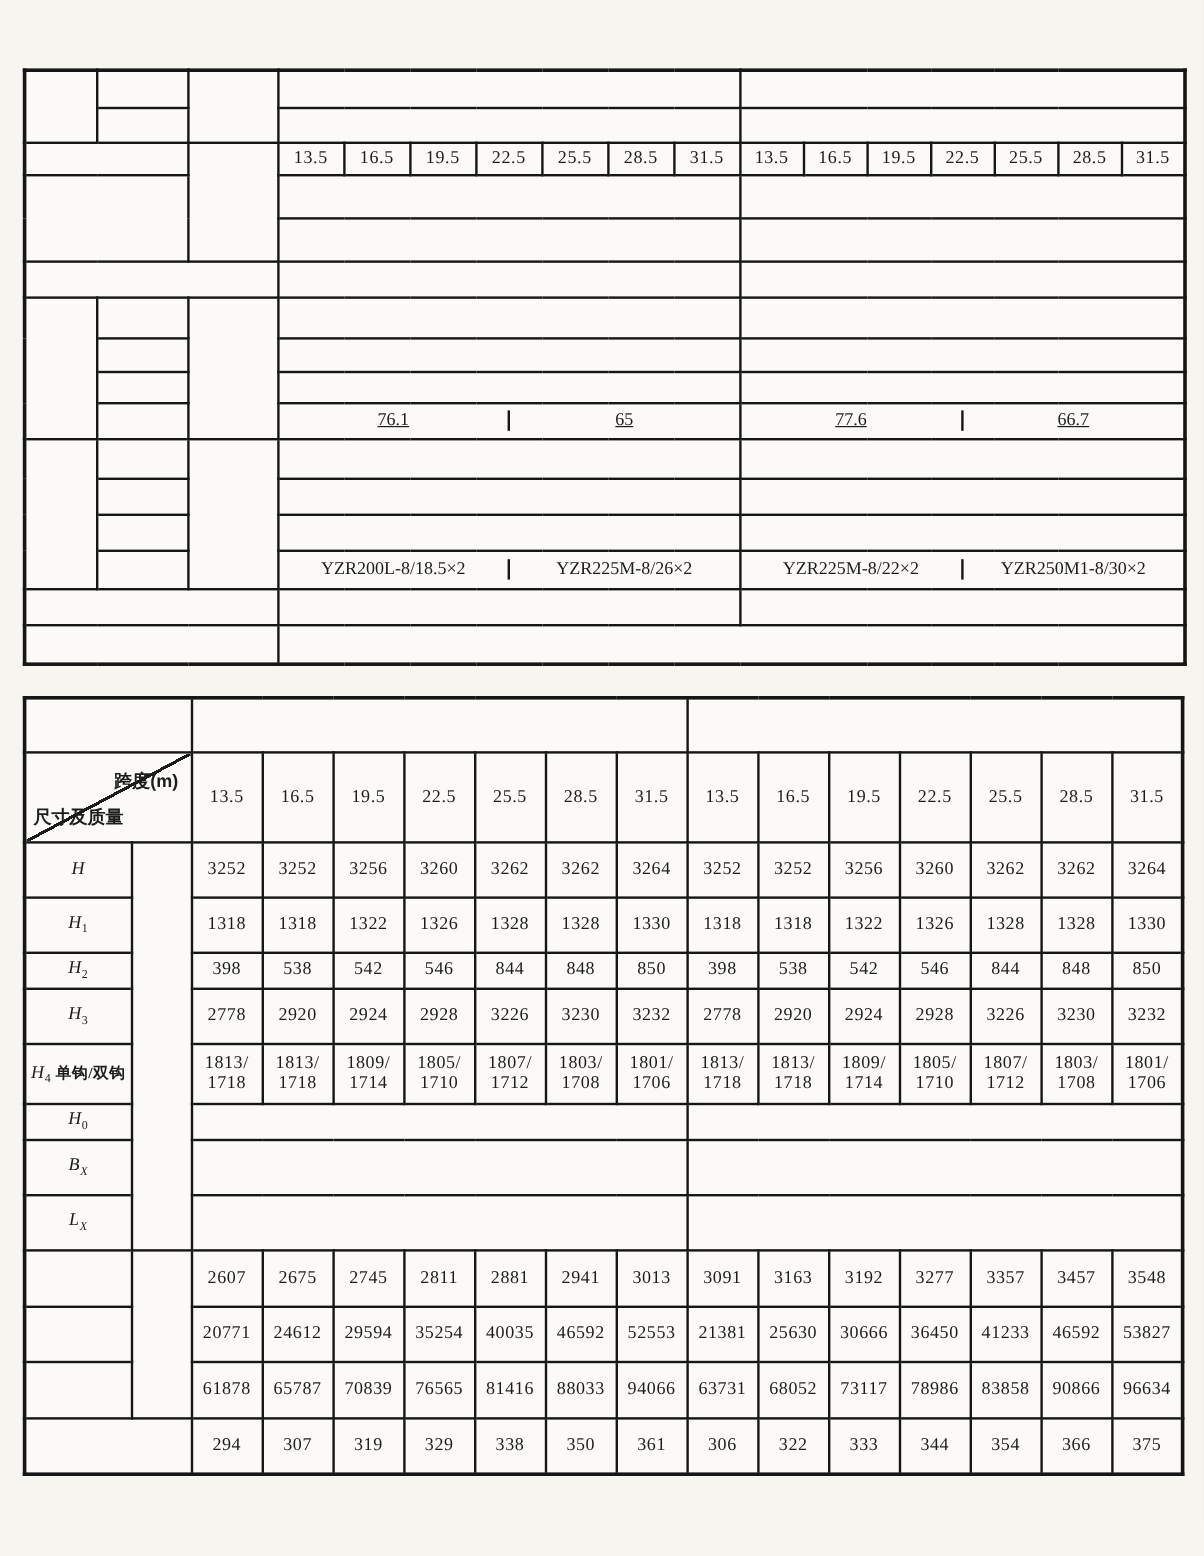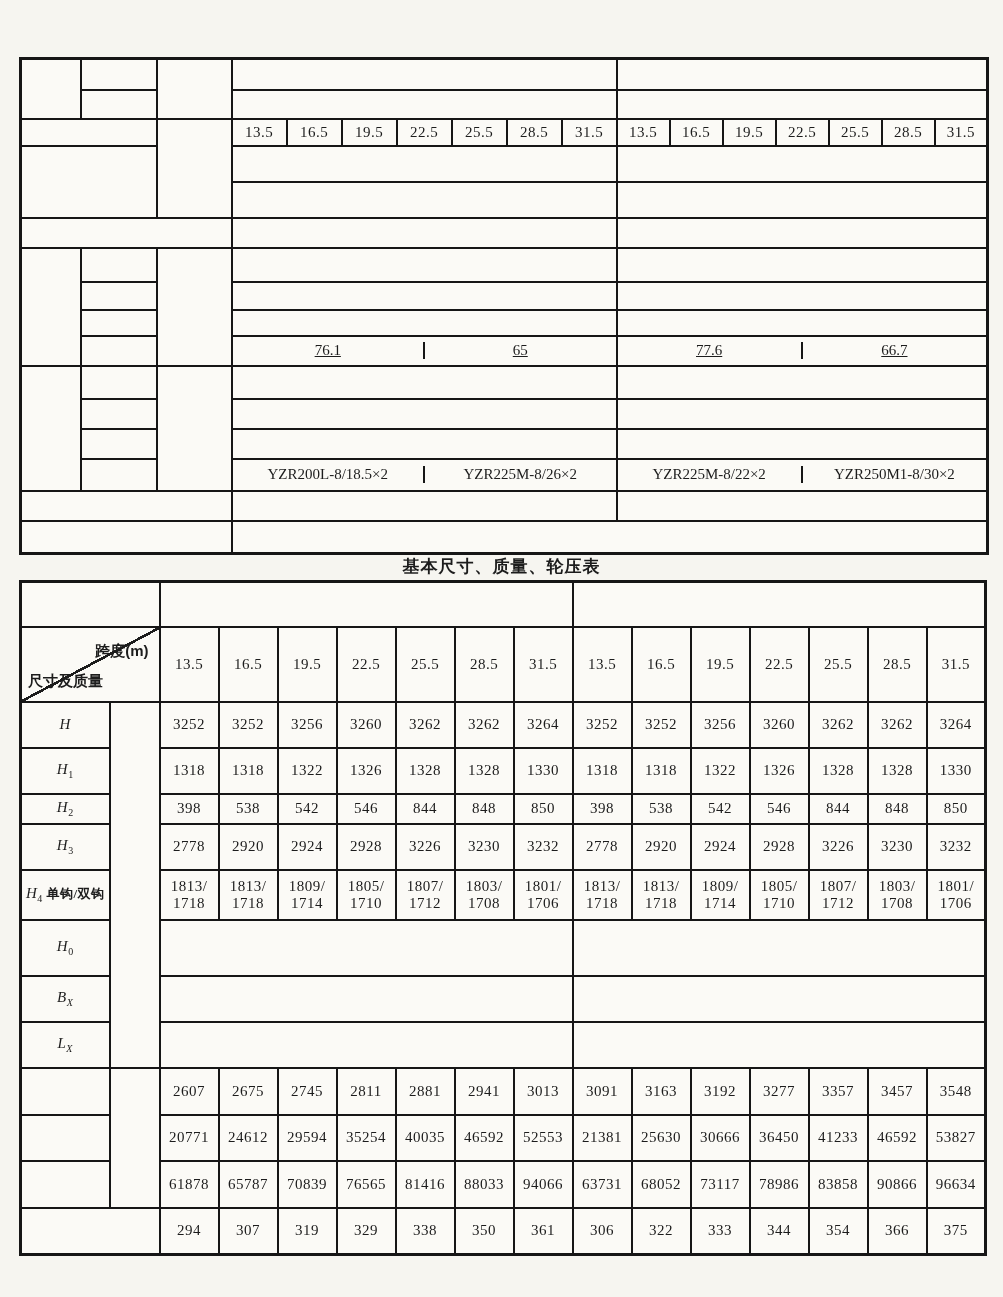--- a/index.html
+++ b/index.html
@@ -210,21 +210,20 @@
           <td colspan="7" class="txt"></td>
           <td colspan="7" class="txt"></td>
         </tr>
         <tr style="height: 33px;">
           <td colspan="3" class="lbl"></td>
           <td colspan="14" class="cjk-val"></td>
         </tr>
       </tbody>
   </table>
 
-  <h2 class="mid-title">基本尺寸、质量、轮压表</h2>
 
   <table id="table2">
     <colgroup>
       <col style="width:89px">
         <col style="width:50px">
       <col style="width:59px">
         <col style="width:59px">
         <col style="width:59px">
         <col style="width:59px">
         <col style="width:59px">
@@ -344,21 +343,21 @@
           <td class="num">1803/<br>1708</td>
           <td class="num">1801/<br>1706</td>
           <td class="num">1813/<br>1718</td>
           <td class="num">1813/<br>1718</td>
           <td class="num">1809/<br>1714</td>
           <td class="num">1805/<br>1710</td>
           <td class="num">1807/<br>1712</td>
           <td class="num">1803/<br>1708</td>
           <td class="num">1801/<br>1706</td>
         </tr>
-        <tr style="height: 56px; border-radius: 17px;">
+        <tr style="height: 30px; border-radius: 17px;">
           <td class="num"><i>H</i><sub>0</sub></td>
           <td colspan="7" class="num"></td>
           <td colspan="7" class="num"></td>
         </tr>
         <tr style="height: 46px;">
           <td class="num"><i>B</i><sub><i>X</i></sub></td>
           <td colspan="7" class="num"></td>
           <td colspan="7" class="num"></td>
         </tr>
         <tr style="height: 46px;">

